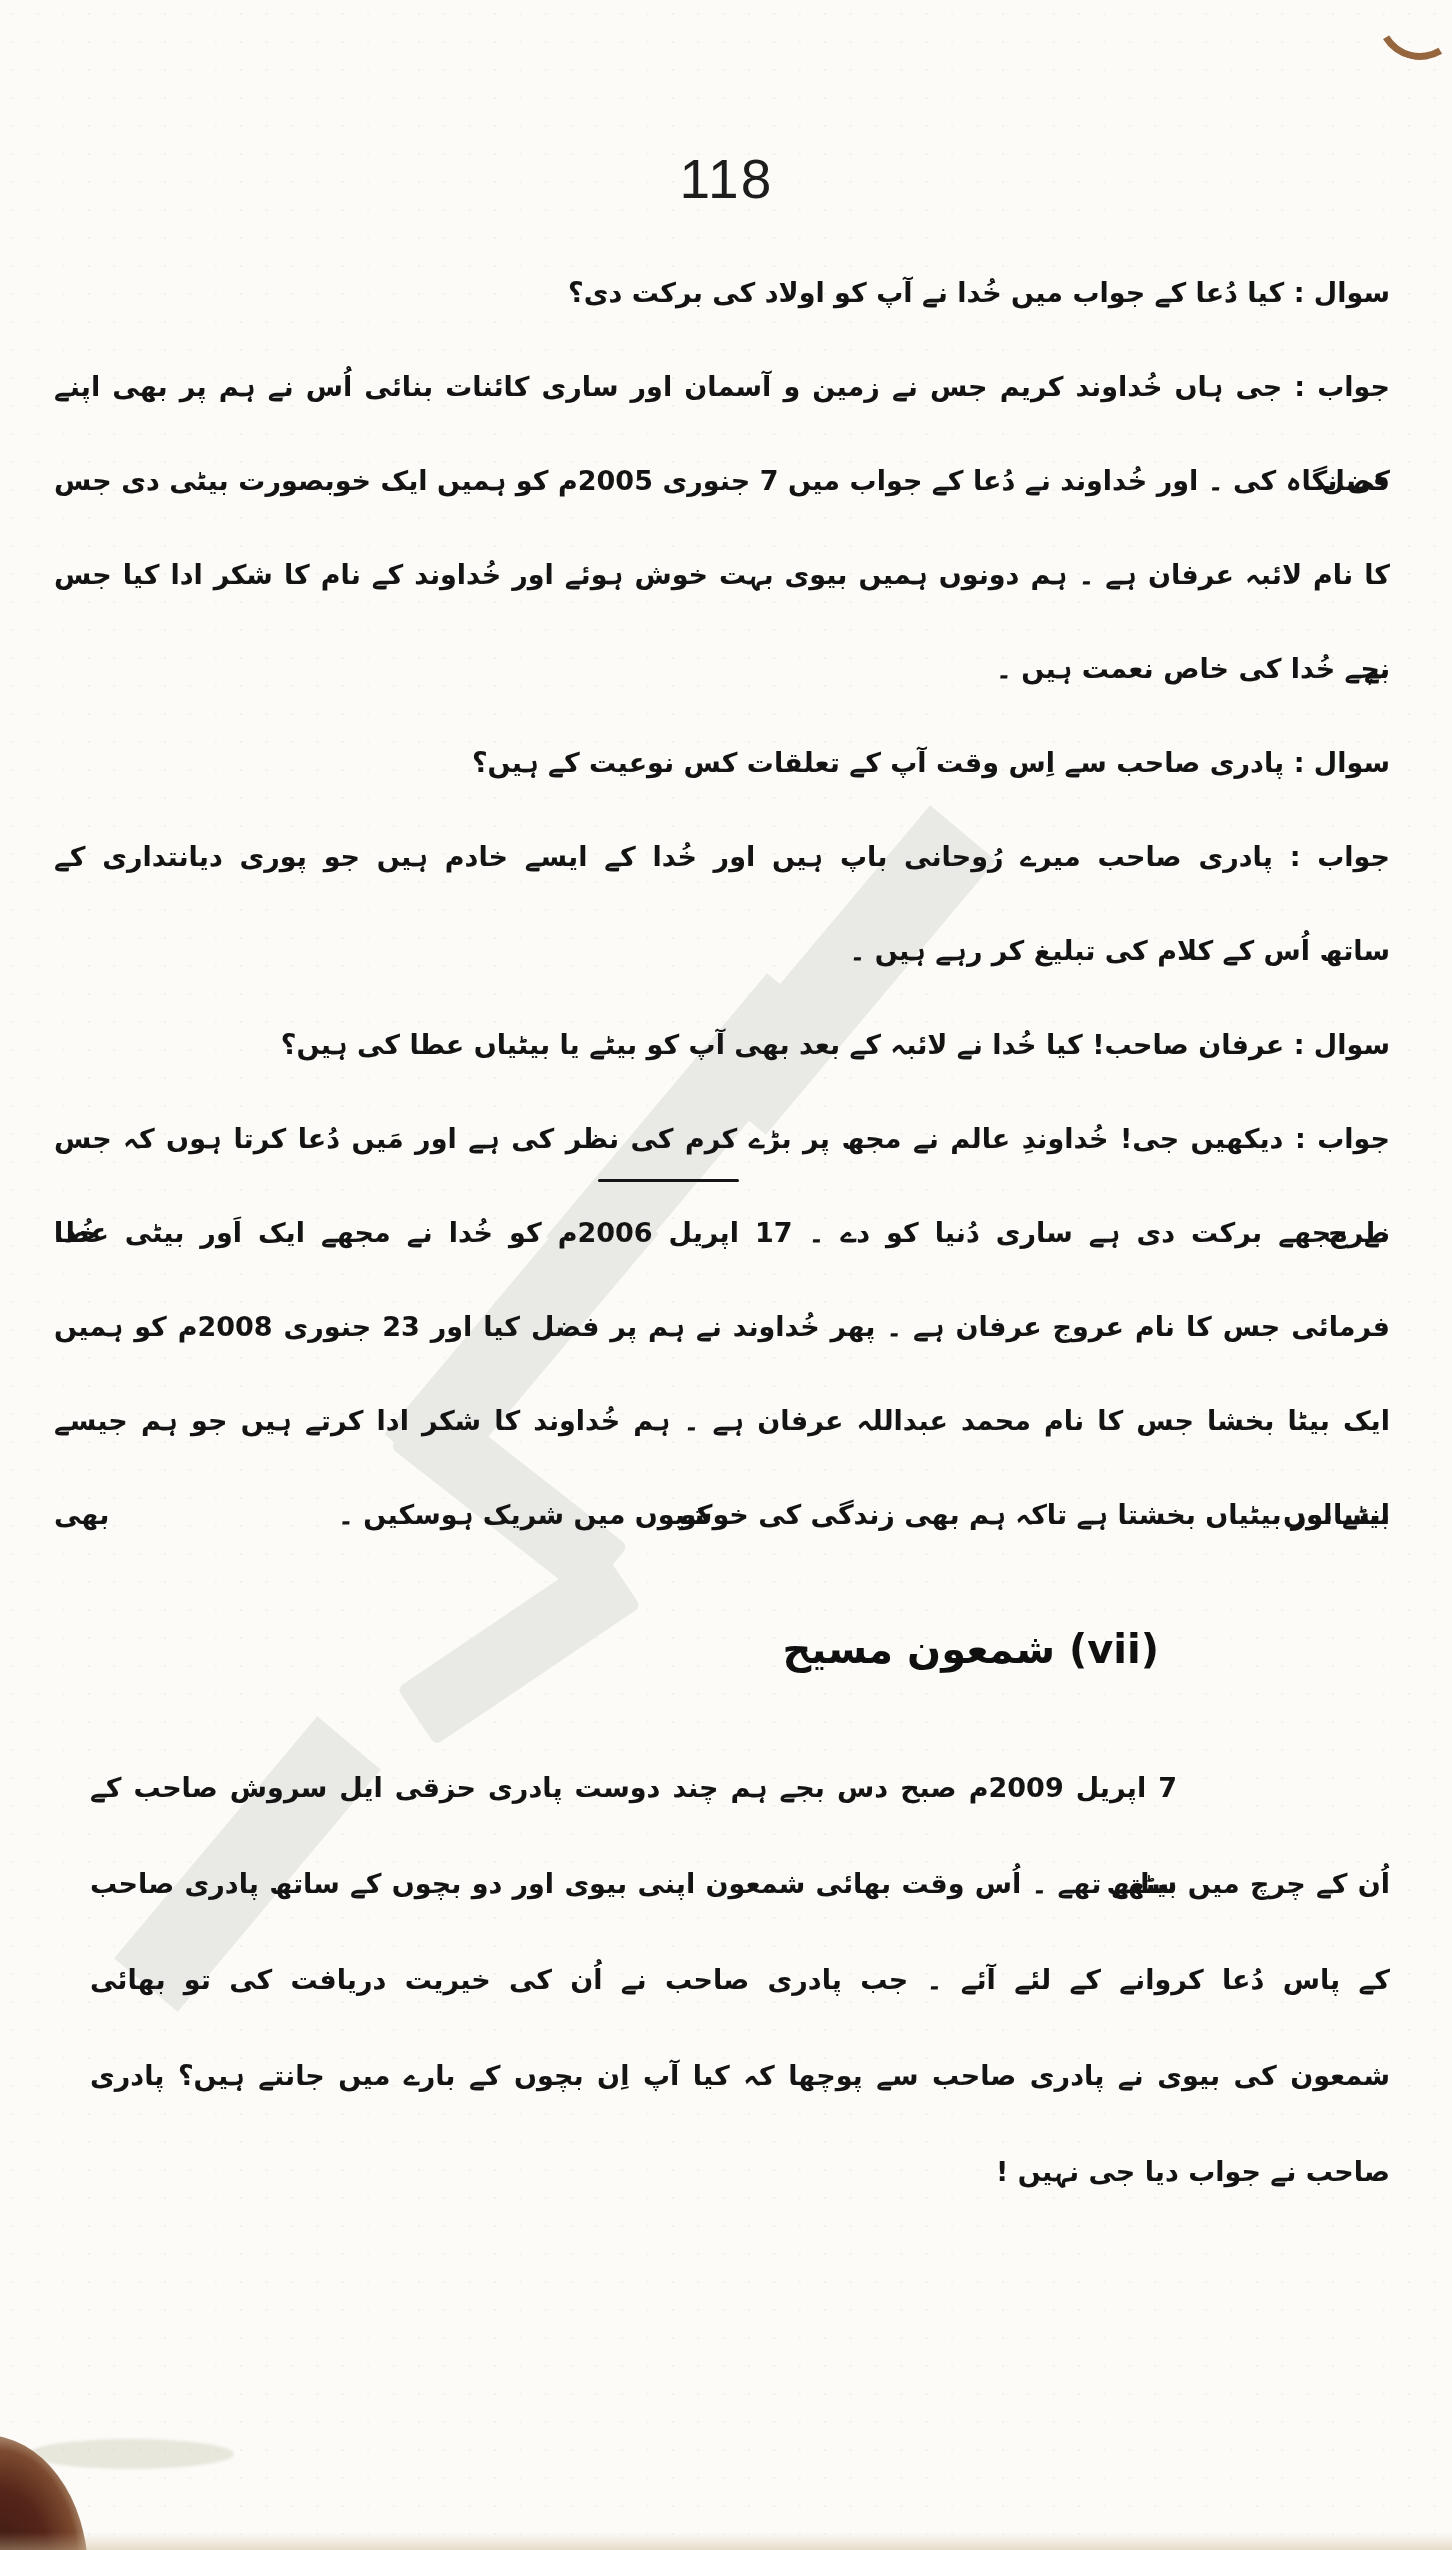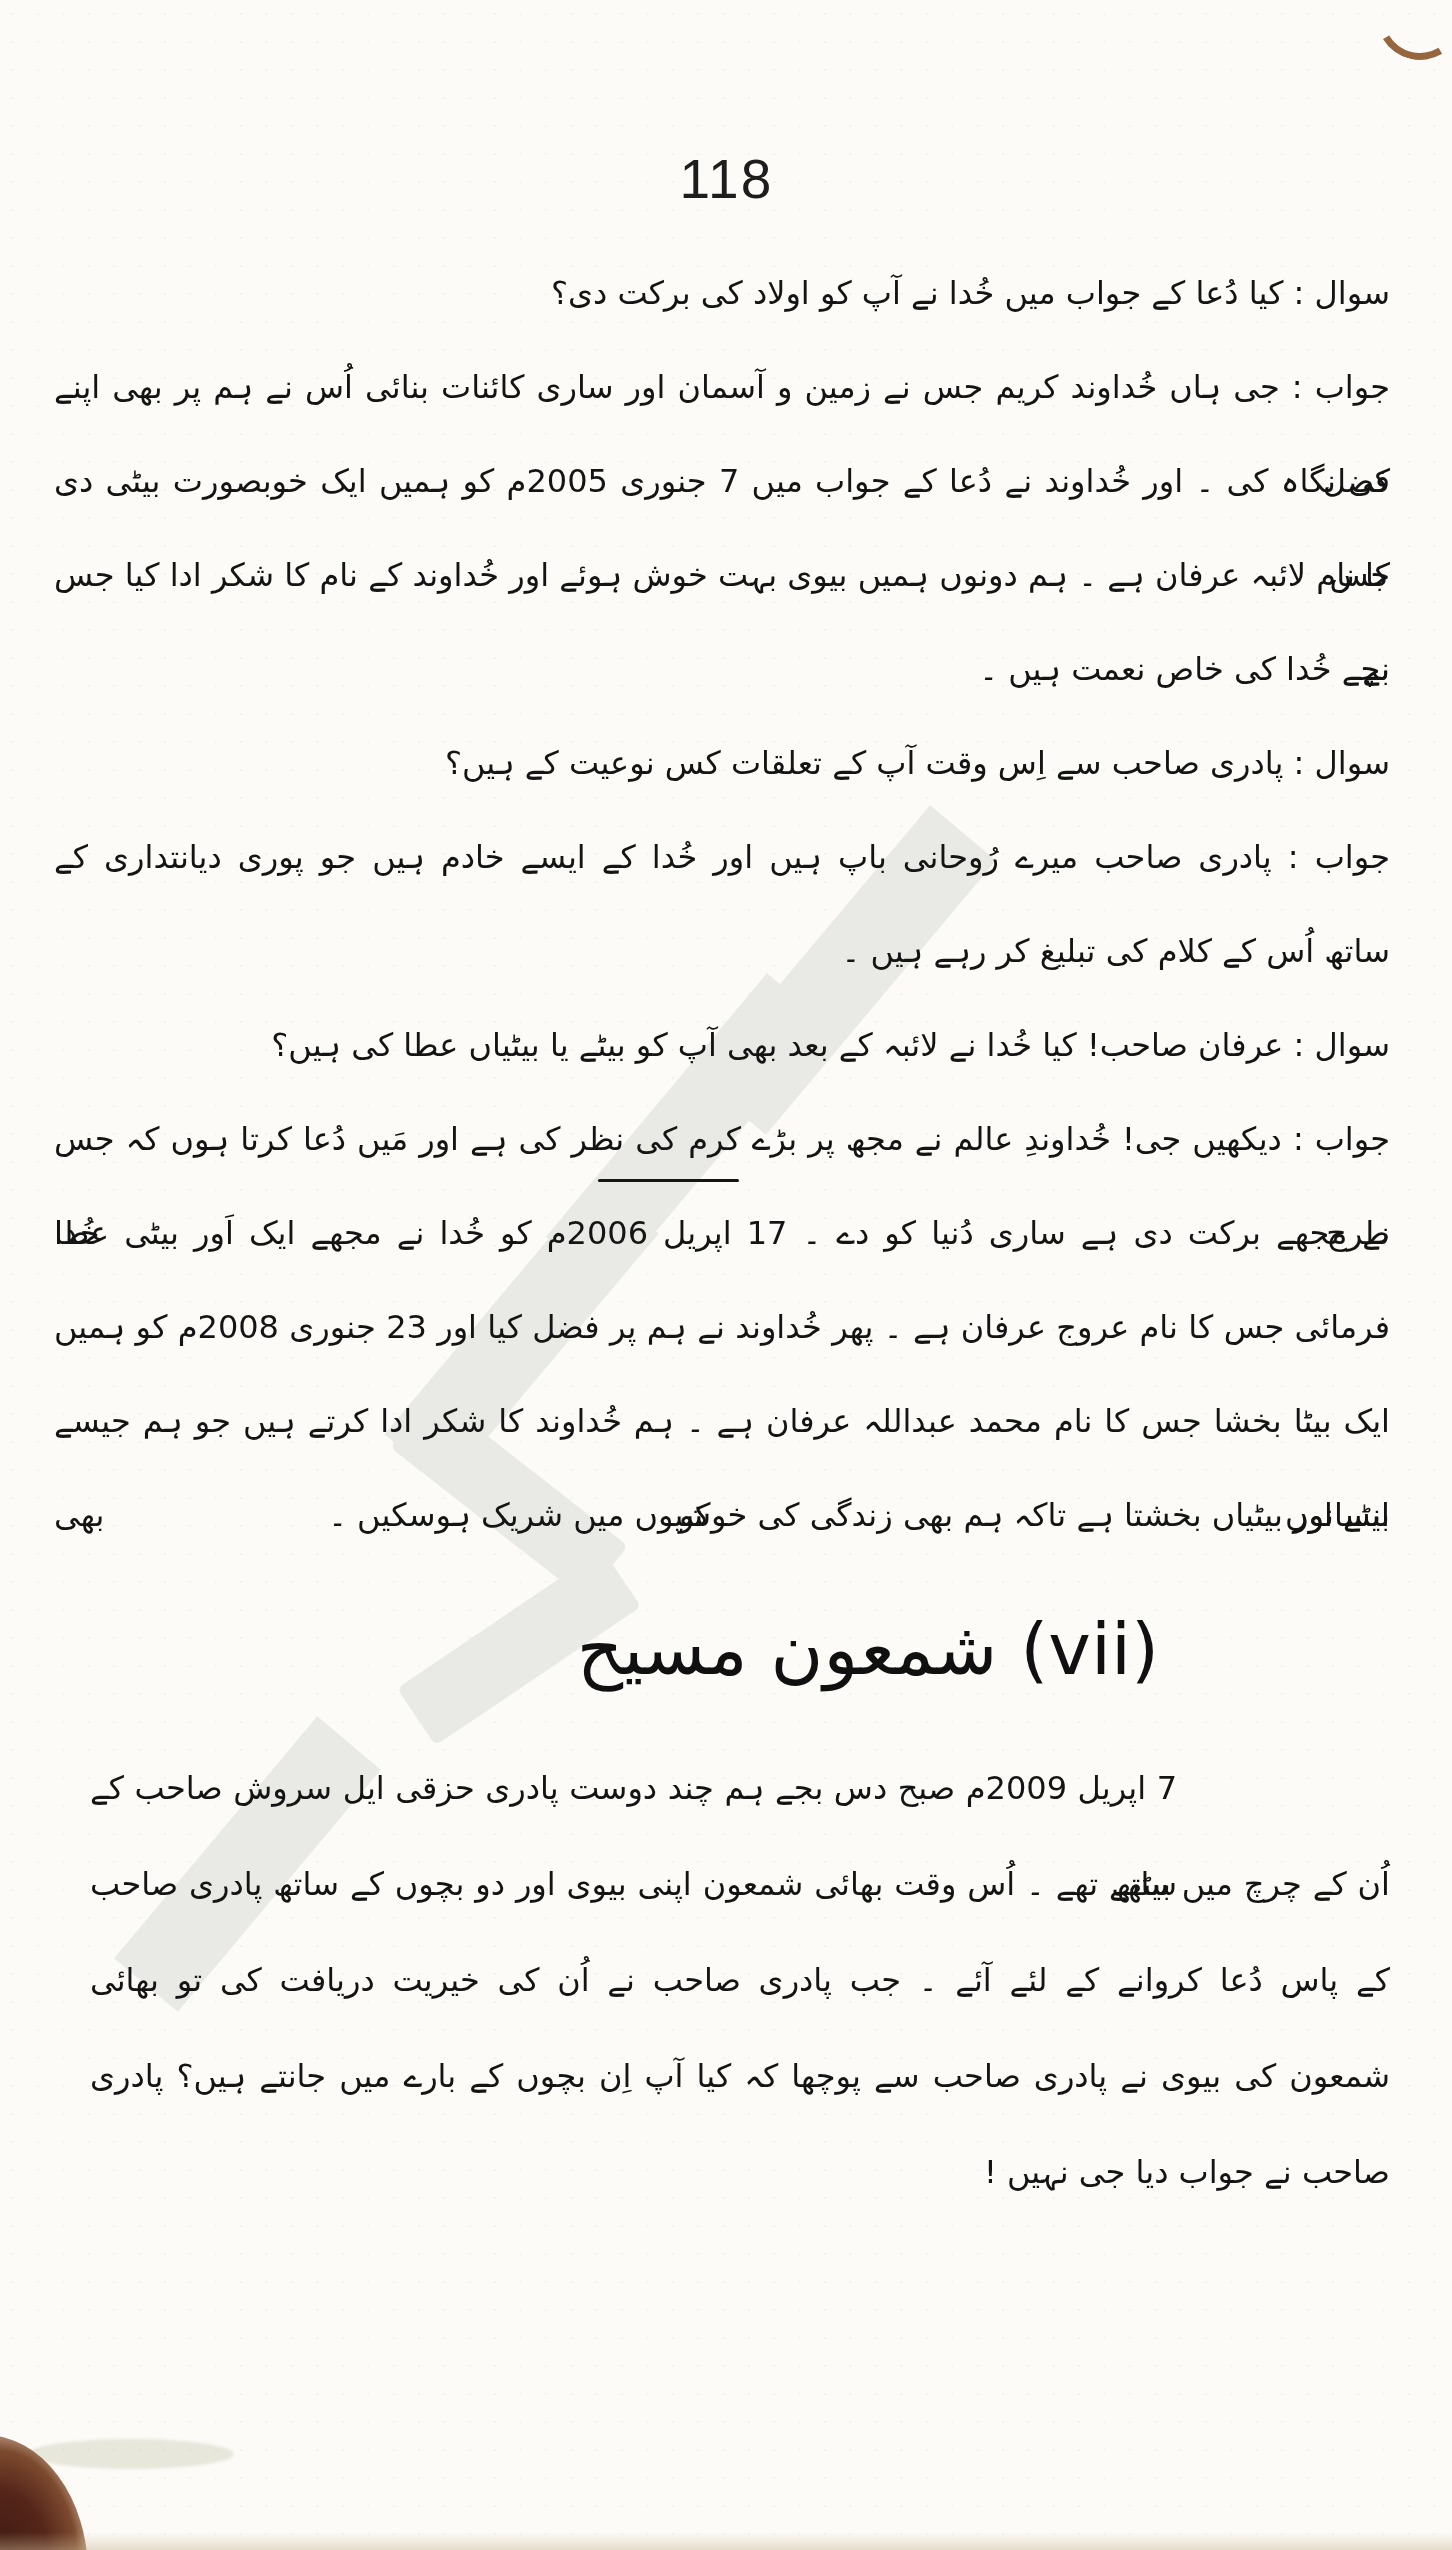--- a/index.html
+++ b/index.html
@@ -25,37 +25,37 @@
   .page-number{
     padding-top:148px;
     height:62px;line-height:62px;
     text-align:center;
     font-family:"Liberation Sans",sans-serif;
     font-size:55px;font-weight:400;letter-spacing:2.1px;color:#1d1d1d;
   }
   .text-block{
     direction:rtl;
     margin:36px 63px 0 54px;
-    font-size:32px;font-weight:400;
+    font-size:27px;font-weight:700;
     color:#141414;
     position:relative;z-index:2;
   }
   .text-block .line{
     height:94px;line-height:94px;
     overflow:visible;
   }
   .text-block.second .line{height:96px;line-height:96px;margin-left:36px;}
   .line.fill{text-align:justify;text-align-last:justify;}
   .line.end{text-align:start;text-align-last:start;}
   .line.indent{padding-right:213px;}
   .section-heading{
     direction:rtl;
     margin:32px 63px 0 54px;
     padding-right:231px;
-    font-size:72px;line-height:110px;font-weight:400;
+    font-size:40px;line-height:110px;font-weight:700;
     text-align:right;white-space:nowrap;
     color:#101010;
     position:relative;z-index:2;
   }
   
   .underline-mark{
     position:absolute;top:1179px;left:598px;width:141px;height:3.4px;
     background:#151515;border-radius:2.1px;z-index:3;
   }
   

